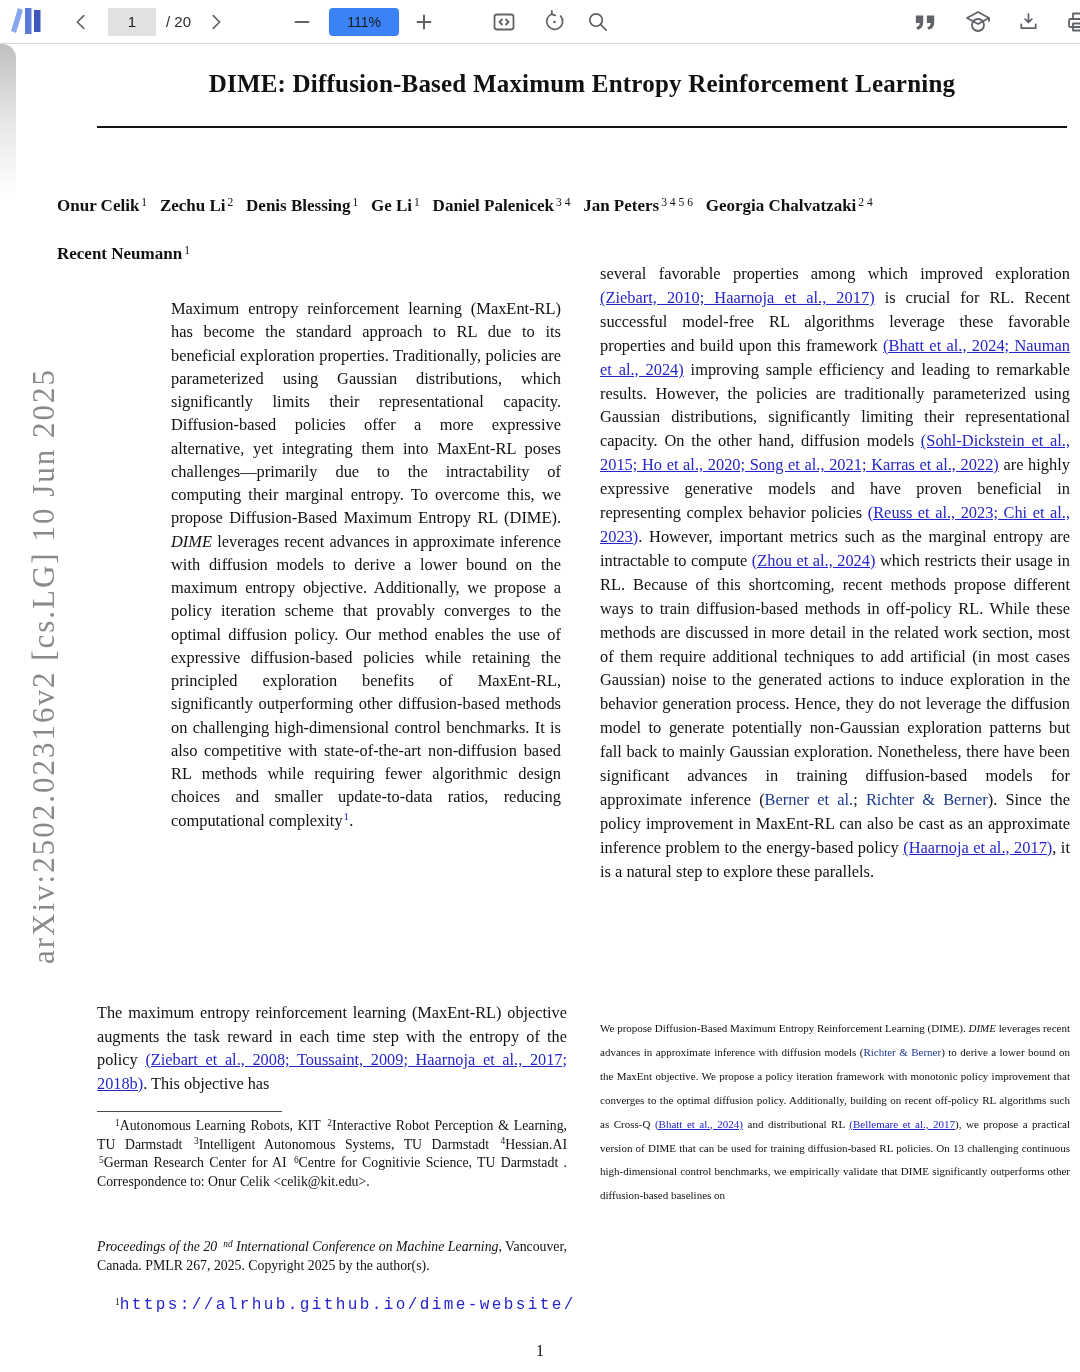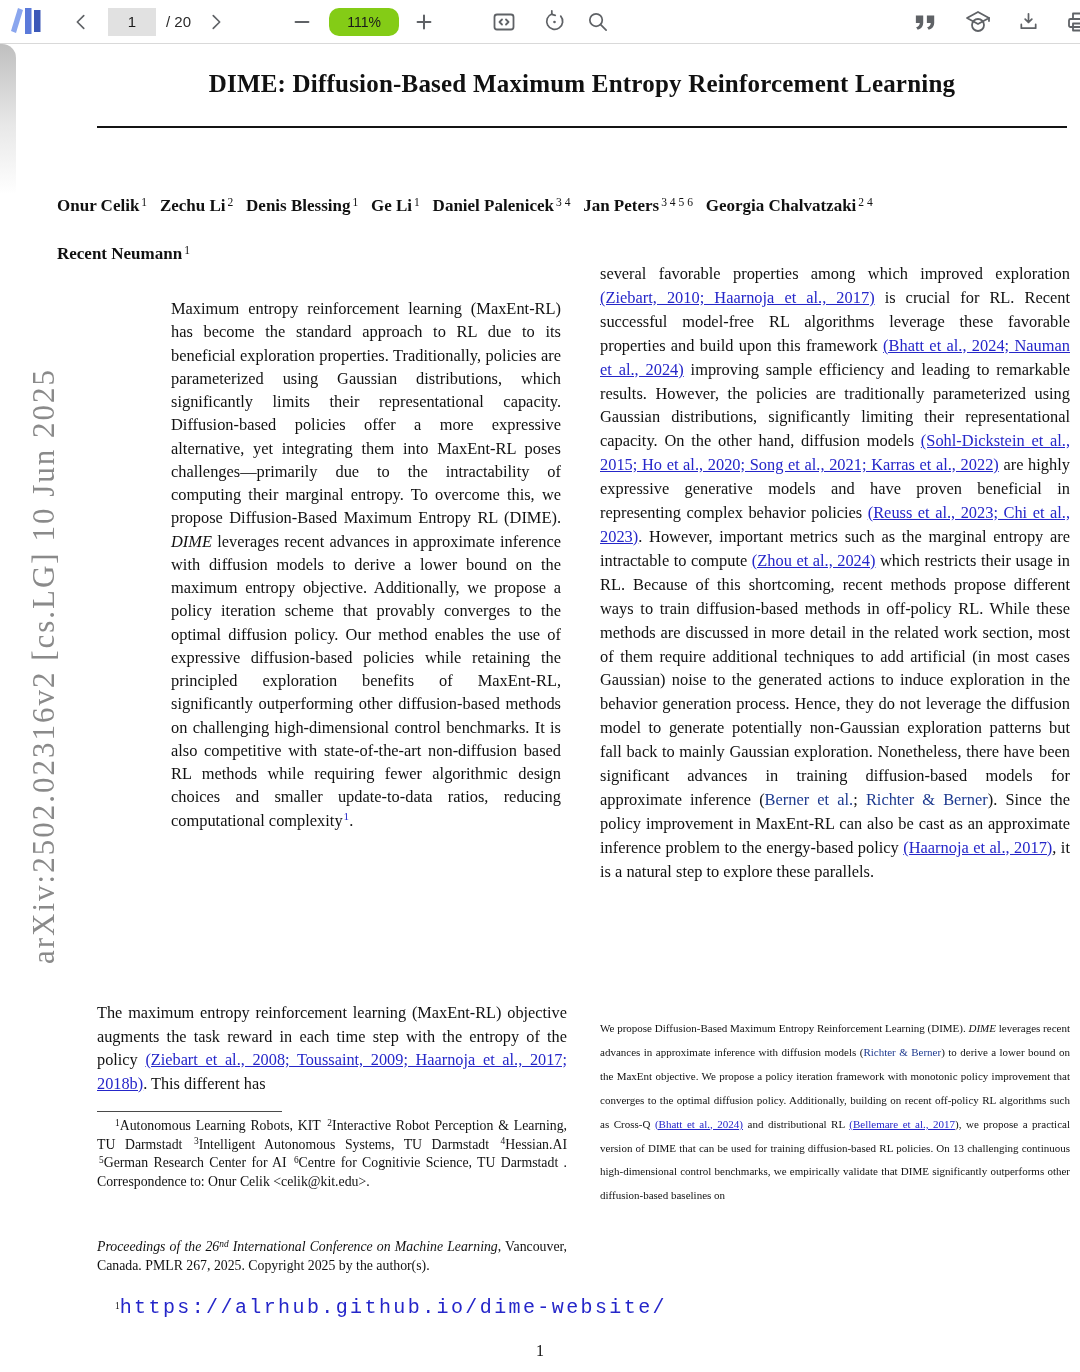--- a/index.html
+++ b/index.html
@@ -4,22 +4,22 @@
 <style>
   * { margin:0; padding:0; box-sizing:border-box; }
   html,body { width:1080px; height:1372px; background:#ffffff; overflow:hidden;
               font-family:"Liberation Sans", sans-serif; }
 
   
   .toolbar { position:absolute; left:0; top:0; width:1080px; height:44px;
              background:#ffffff; border-bottom:1px solid #d9d9d9;
              display:flex; align-items:center; z-index:5; }
   .tb-btn { display:flex; align-items:center; justify-content:center; cursor:pointer; }
-  .tb-box { background:#84cc16; display:flex; align-items:center; justify-content:center;
-            height:28px; border-radius:10px; color:#1a1a1a; }
+  .tb-box { background:#3b82f6; display:flex; align-items:center; justify-content:center;
+            height:28px; border-radius:4px; color:#1a1a1a; }
   .page-input { width:48px; height:28px; background:#e1e1e1; border:none; text-align:center;
                 font-size:15px; font-family:"Liberation Sans",sans-serif; color:#1a1a1a; }
   .page-total { font-size:15px; color:#2a2a2a; margin-left:10px; }
   .zoom-box { width:70px; font-size:14px; }
   svg.icn { stroke:#5f6266; fill:none; stroke-width:1.8; stroke-linecap:round; stroke-linejoin:round; }
   svg.icn-fill { fill:#5f6266; stroke:none; }
 
   
   .page { position:absolute; left:0; top:44px; width:1080px; height:1328px; background:#fff; }
   .corner-shadow { position:absolute; left:0; top:0; width:16px; height:150px;
@@ -60,25 +60,25 @@
                display:flex; align-items:center; justify-content:center; }
   .watermark span { writing-mode:vertical-rl; transform:rotate(180deg); white-space:nowrap;
                     font-family:"Liberation Serif",serif; font-size:31px; color:#8a8a8a;
                     letter-spacing:2px; }
 
   
   .sg-b { font-weight:bold; }
   .sg-i { font-style:italic; }
   .sg-l { color:#2526c9; text-decoration:underline; }
   .sg-c { color:#1d3a8f; }
-  .sg-ml { font-family:"Liberation Mono",monospace; color:#2526c9; font-size:20px; letter-spacing:2.4px; }
+  .sg-ml { font-family:"Liberation Mono",monospace; color:#2526c9; font-size:16px; letter-spacing:2.4px; }
   sup { font-size:68%; line-height:0; position:relative; vertical-align:baseline; top:-0.45em; }
   sup.sg-sup { margin-left:2px; color:#111; }
   sup.sg-supl { color:#2526c9; margin-left:1px; }
-  sup.sg-isup { font-style:italic; }
+  sup.sg-isup { font-style:italic;padding-left:6px; }
 </style>
 </head>
 <body>
 
 <div class="toolbar">
   <div style="margin-left:8px">
     <svg width="36" height="30" viewBox="0 0 36 30">
       <polygon points="3,26 10,3 15,5 8,28" fill="#8aa6ee"></polygon>
       <rect x="17" y="3" width="6.5" height="26" fill="#5b7ada"></rect>
       <rect x="26" y="5" width="6.5" height="22" fill="#3c58b8"></rect>
@@ -179,24 +179,24 @@
   <div class="serif paper-title">DIME: Diffusion-Based Maximum Entropy Reinforcement Learning</div>
   <div class="title-rule"></div>
 
   <div class="serif authors">
     <span><span class="sg-b">Onur Celik</span><sup class="sg-sup">1</sup><span>   </span><span class="sg-b">Zechu Li</span><sup class="sg-sup">2</sup><span>   </span><span class="sg-b">Denis Blessing</span><sup class="sg-sup">1</sup><span>   </span><span class="sg-b">Ge Li</span><sup class="sg-sup">1</sup><span>   </span><span class="sg-b">Daniel Palenicek</span><sup class="sg-sup">3 4</sup><span>   </span><span class="sg-b">Jan Peters</span><sup class="sg-sup">3 4 5 6</sup><span>   </span><span class="sg-b">Georgia Chalvatzaki</span><sup class="sg-sup">2 4</sup></span><br>
     <span><span class="sg-b">Recent Neumann</span><sup class="sg-sup">1</sup></span>
   </div>
 
   <p class="serif abstract-body"><span>Maximum entropy reinforcement learning (MaxEnt-RL) has become the standard approach to RL due to its beneficial exploration properties. Traditionally, policies are parameterized using Gaussian distributions, which significantly limits their representational capacity. Diffusion-based policies offer a more expressive alternative, yet integrating them into MaxEnt-RL poses challenges—primarily due to the intractability of computing their marginal entropy. To overcome this, we propose Diffusion-Based Maximum Entropy RL (DIME). </span><span class="sg-i">DIME</span><span> leverages recent advances in approximate inference with diffusion models to derive a lower bound on the maximum entropy objective. Additionally, we propose a policy iteration scheme that provably converges to the optimal diffusion policy. Our method enables the use of expressive diffusion-based policies while retaining the principled exploration benefits of MaxEnt-RL, significantly outperforming other diffusion-based methods on challenging high-dimensional control benchmarks. It is also competitive with state-of-the-art non-diffusion based RL methods while requiring fewer algorithmic design choices and smaller update-to-data ratios, reducing computational complexity</span><sup class="sg-supl">1</sup><span>.</span></p>
 
-  <p class="serif intro-body col-left"><span>The maximum entropy reinforcement learning (MaxEnt-RL) objective augments the task reward in each time step with the entropy of the policy </span><span class="sg-l">(Ziebart et al., 2008; Toussaint, 2009; Haarnoja et al., 2017; 2018b)</span><span>.  This different has</span></p>
+  <p class="serif intro-body col-left"><span>The maximum entropy reinforcement learning (MaxEnt-RL) objective augments the task reward in each time step with the entropy of the policy </span><span class="sg-l">(Ziebart et al., 2008; Toussaint, 2009; Haarnoja et al., 2017; 2018b)</span><span>.  This objective has</span></p>
 
   <div class="footnote-rule"></div>
   <p class="serif footnote-body col-left"><sup class="sg-sup">1</sup><span>Autonomous Learning Robots, KIT </span><sup class="sg-sup">2</sup><span>Interactive Robot Perception &amp; Learning, TU Darmstadt </span><sup class="sg-sup">3</sup><span>Intelligent Autonomous Systems, TU Darmstadt </span><sup class="sg-sup">4</sup><span>Hessian.AI </span><sup class="sg-sup">5</sup><span>German Research Center for AI </span><sup class="sg-sup">6</sup><span>Centre for Cognitivie Science, TU Darmstadt . Correspondence to: Onur Celik &lt;celik@kit.edu&gt;.</span></p>
-  <p class="serif proceedings col-left"><span class="sg-i">Proceedings of the 26</span><sup class="sg-isup">nd</sup><span class="sg-i"> International Conference on Machine Learning</span><span>, Vancouver, Canada. PMLR 267, 2025. Copyright 2025 by the author(s).</span></p>
+  <p class="serif proceedings col-left"><span class="sg-i">Proceedings of the 20</span><sup class="sg-isup">nd</sup><span class="sg-i"> International Conference on Machine Learning</span><span>, Vancouver, Canada. PMLR 267, 2025. Copyright 2025 by the author(s).</span></p>
   <p class="serif url-footnote col-left"><sup class="sg-sup">1</sup><span class="sg-ml">https://alrhub.github.io/dime-website/</span></p>
 
   <p class="serif rcol-p1 col-right"><span>several favorable properties among which improved exploration </span><span class="sg-l">(Ziebart, 2010; Haarnoja et al., 2017)</span><span> is crucial for RL. Recent successful model-free RL algorithms leverage these favorable properties and build upon this framework </span><span class="sg-l">(Bhatt et al., 2024; Nauman et al., 2024)</span><span> improving sample efficiency and leading to remarkable results. However, the policies are traditionally parameterized using Gaussian distributions, significantly limiting their representational capacity. On the other hand, diffusion models </span><span class="sg-l">(Sohl-Dickstein et al., 2015; Ho et al., 2020; Song et al., 2021; Karras et al., 2022)</span><span> are highly expressive generative models and have proven beneficial in representing complex behavior policies </span><span class="sg-l">(Reuss et al., 2023; Chi et al., 2023)</span><span>. However, important metrics such as the marginal entropy are intractable to compute </span><span class="sg-l">(Zhou et al., 2024)</span><span> which restricts their usage in RL. Because of this shortcoming, recent methods propose different ways to train diffusion-based methods in off-policy RL. While these methods are discussed in more detail in the related work section, most of them require additional techniques to add artificial (in most cases Gaussian) noise to the generated actions to induce exploration in the behavior generation process. Hence, they do not leverage the diffusion model to generate potentially non-Gaussian exploration patterns but fall back to mainly Gaussian exploration. Nonetheless, there have been significant advances in training diffusion-based models for approximate inference (</span><span class="sg-c">Berner et al.</span><span>; </span><span class="sg-c">Richter &amp; Berner</span><span>). Since the policy improvement in MaxEnt-RL can also be cast as an approximate inference problem to the energy-based policy </span><span class="sg-l">(Haarnoja et al., 2017)</span><span>, it is a natural step to explore these parallels.</span></p>
   <p class="serif rcol-p2 col-right"><span>We propose Diffusion-Based Maximum Entropy Reinforcement Learning (DIME). </span><span class="sg-i">DIME</span><span> leverages recent advances in approximate inference with diffusion models (</span><span class="sg-c">Richter &amp; Berner</span><span>) to derive a lower bound on the MaxEnt objective. We propose a policy iteration framework with monotonic policy improvement that converges to the optimal diffusion policy. Additionally, building on recent off-policy RL algorithms such as Cross-Q </span><span class="sg-l">(Bhatt et al., 2024)</span><span> and distributional RL </span><span class="sg-l">(Bellemare et al., 2017</span><span>), we propose a practical version of DIME that can be used for training diffusion-based RL policies. On 13 challenging continuous high-dimensional control benchmarks, we empirically validate that DIME significantly outperforms other diffusion-based baselines on</span></p>
 
   <div class="serif page-footer">1</div>
 </div>
 
 </body></html>

